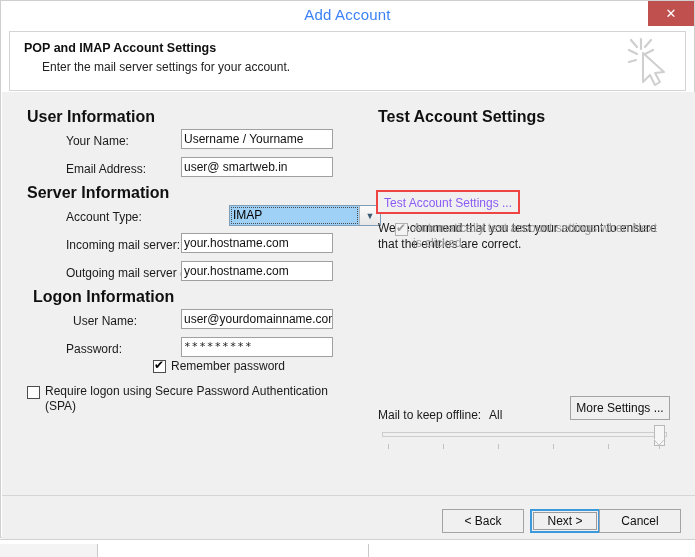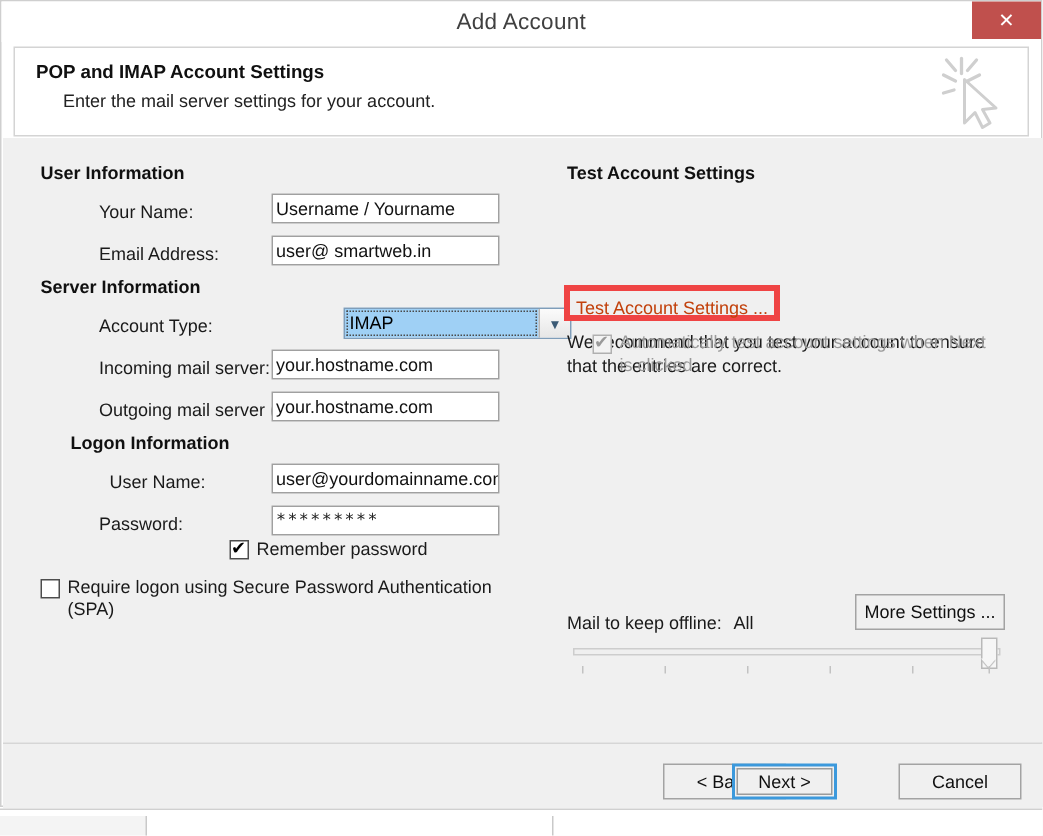--- a/index.html
+++ b/index.html
@@ -33,21 +33,21 @@
   #titlebar {
     position: relative;
     height: 27px;
     background: #ffffff;
     display: flex;
     align-items: center;
     justify-content: center;
   }
   #title-text {
     font-size: 15px;
-    color: #404040;
+    color: #3b82f6;
     letter-spacing: 0.2px;
   }
   #close-button {
     position: absolute;
     right: 0px;
     top: 0px;
     width: 46px;
     height: 25px;
     background: #c0504d;
     color: #ffffff;
@@ -100,21 +100,21 @@
     top: 91px;
     width: 693px;
     height: 403px;
     background: #f0f0f0;
   }
 
   
   .section-head {
     position: absolute;
     font-weight: bold;
-    font-size: 12px;
+    font-size: 16px;
     color: #101010;
     white-space: nowrap;
   }
   .field-label {
     position: absolute;
     font-size: 12px;
     color: #1a1a1a;
     white-space: nowrap;
     margin-left: 39px;
   }
@@ -218,22 +218,22 @@
     border: 1px solid #a3a3a3;
     box-sizing: border-box;
     font-family: "Liberation Sans", sans-serif;
     font-size: 12px;
     color: #101010;
     text-align: center;
     cursor: pointer;
     line-height: 22px;
   }
   .btn.disabled {
-    color: #c2410c;
-    border: 4px solid #ef4444;
+    color: #8b5cf6;
+    border: 2px solid #ef4444;
     background: #f0f0f0;
     cursor: default;
   }
   .btn.focused {
     border: 2px solid #3c99dc;
     outline: 1px solid #9b9b9b;
     outline-offset: -4px;
   }
 
   
@@ -386,21 +386,21 @@
       <div id="account-type-value">IMAP</div>
       <div id="account-type-arrow">▼</div>
     </div>
 
     <div class="field-label" style="left:25px; top:146px;">Incoming mail server:</div>
     <div class="txtbox" style="left:179px; top:141px; width:152px;">your.hostname.com</div>
 
     <div class="field-label" style="left:25px; top:174px;">Outgoing mail server (SMTP):</div>
     <div class="txtbox" style="left:179px; top:169px; width:152px;">your.hostname.com</div>
 
-    <div class="section-head" style="left:25px; top:196px;padding-left:20px;">Logon Information</div>
+    <div class="section-head" style="left:11px; top:196px;padding-left:20px;">Logon Information</div>
 
     <div class="field-label" style="left:32px; top:222px;">User Name:</div>
     <div class="txtbox" style="left:179px; top:217px; width:152px;">user@yourdomainname.com</div>
 
     <div class="field-label" style="left:25px; top:250px;">Password:</div>
     <div class="txtbox pw" style="left:179px; top:245px; width:152px;">*********</div>
 
     <div class="cbox checked" style="left:151px; top:268px;"></div>
     <div class="cbox-label" style="left:169px; top:267px;">Remember password</div>
 
@@ -425,21 +425,21 @@
     <div class="tick" style="left:496px;"></div>
     <div class="tick" style="left:551px;"></div>
     <div class="tick" style="left:606px;"></div>
     <div class="tick" style="left:657px;"></div>
 
     <div class="btn" style="left:568px; top:304px; width:100px; height:24px;">More Settings ...</div>
   </div>
 
   <div id="footer">
     <div class="btn" style="left:440px; top:13px; width:82px; height:24px;">&lt; Back</div>
-    <div class="btn focused" style="left:486px; top:13px; width:70px; height:24px; line-height:20px;">Next &gt;</div>
+    <div class="btn focused" style="left:528px; top:13px; width:70px; height:24px; line-height:20px;">Next &gt;</div>
     <div class="btn" style="left:597px; top:13px; width:82px; height:24px;">Cancel</div>
   </div>
 </div>
 
 <div id="taskbar">
   <div id="taskbar-cell-a"></div>
   <div id="taskbar-cell-b"></div>
 </div>
 
 </body></html>

